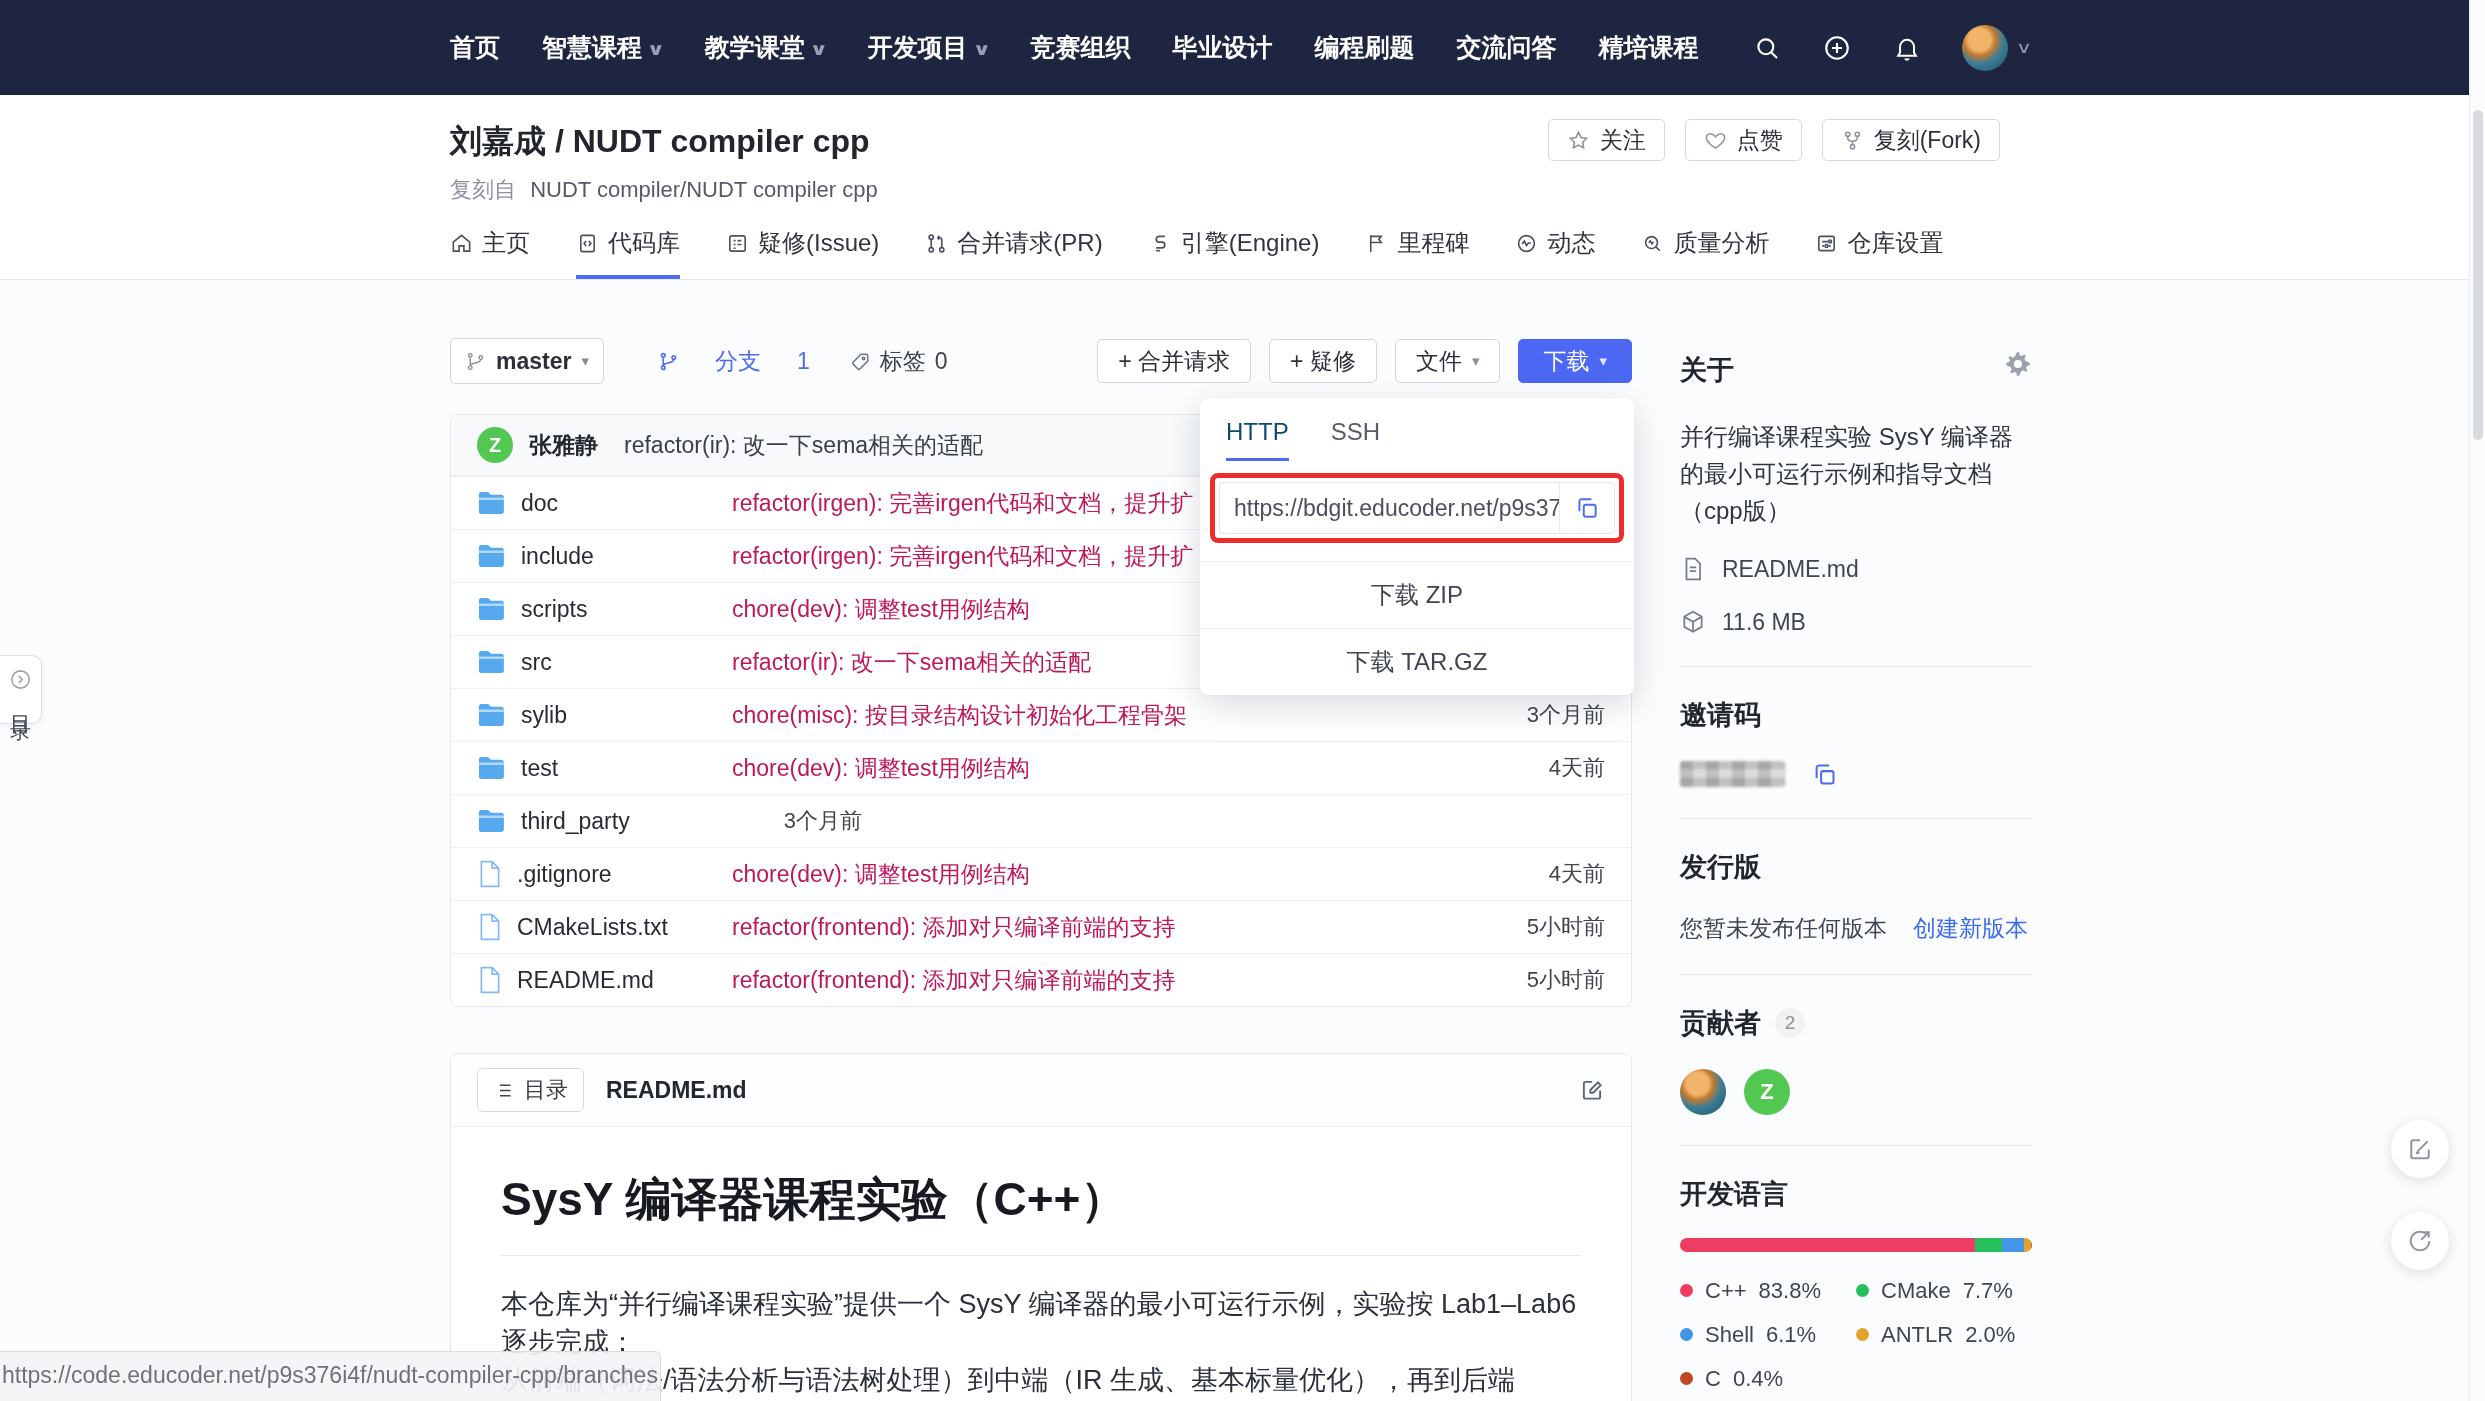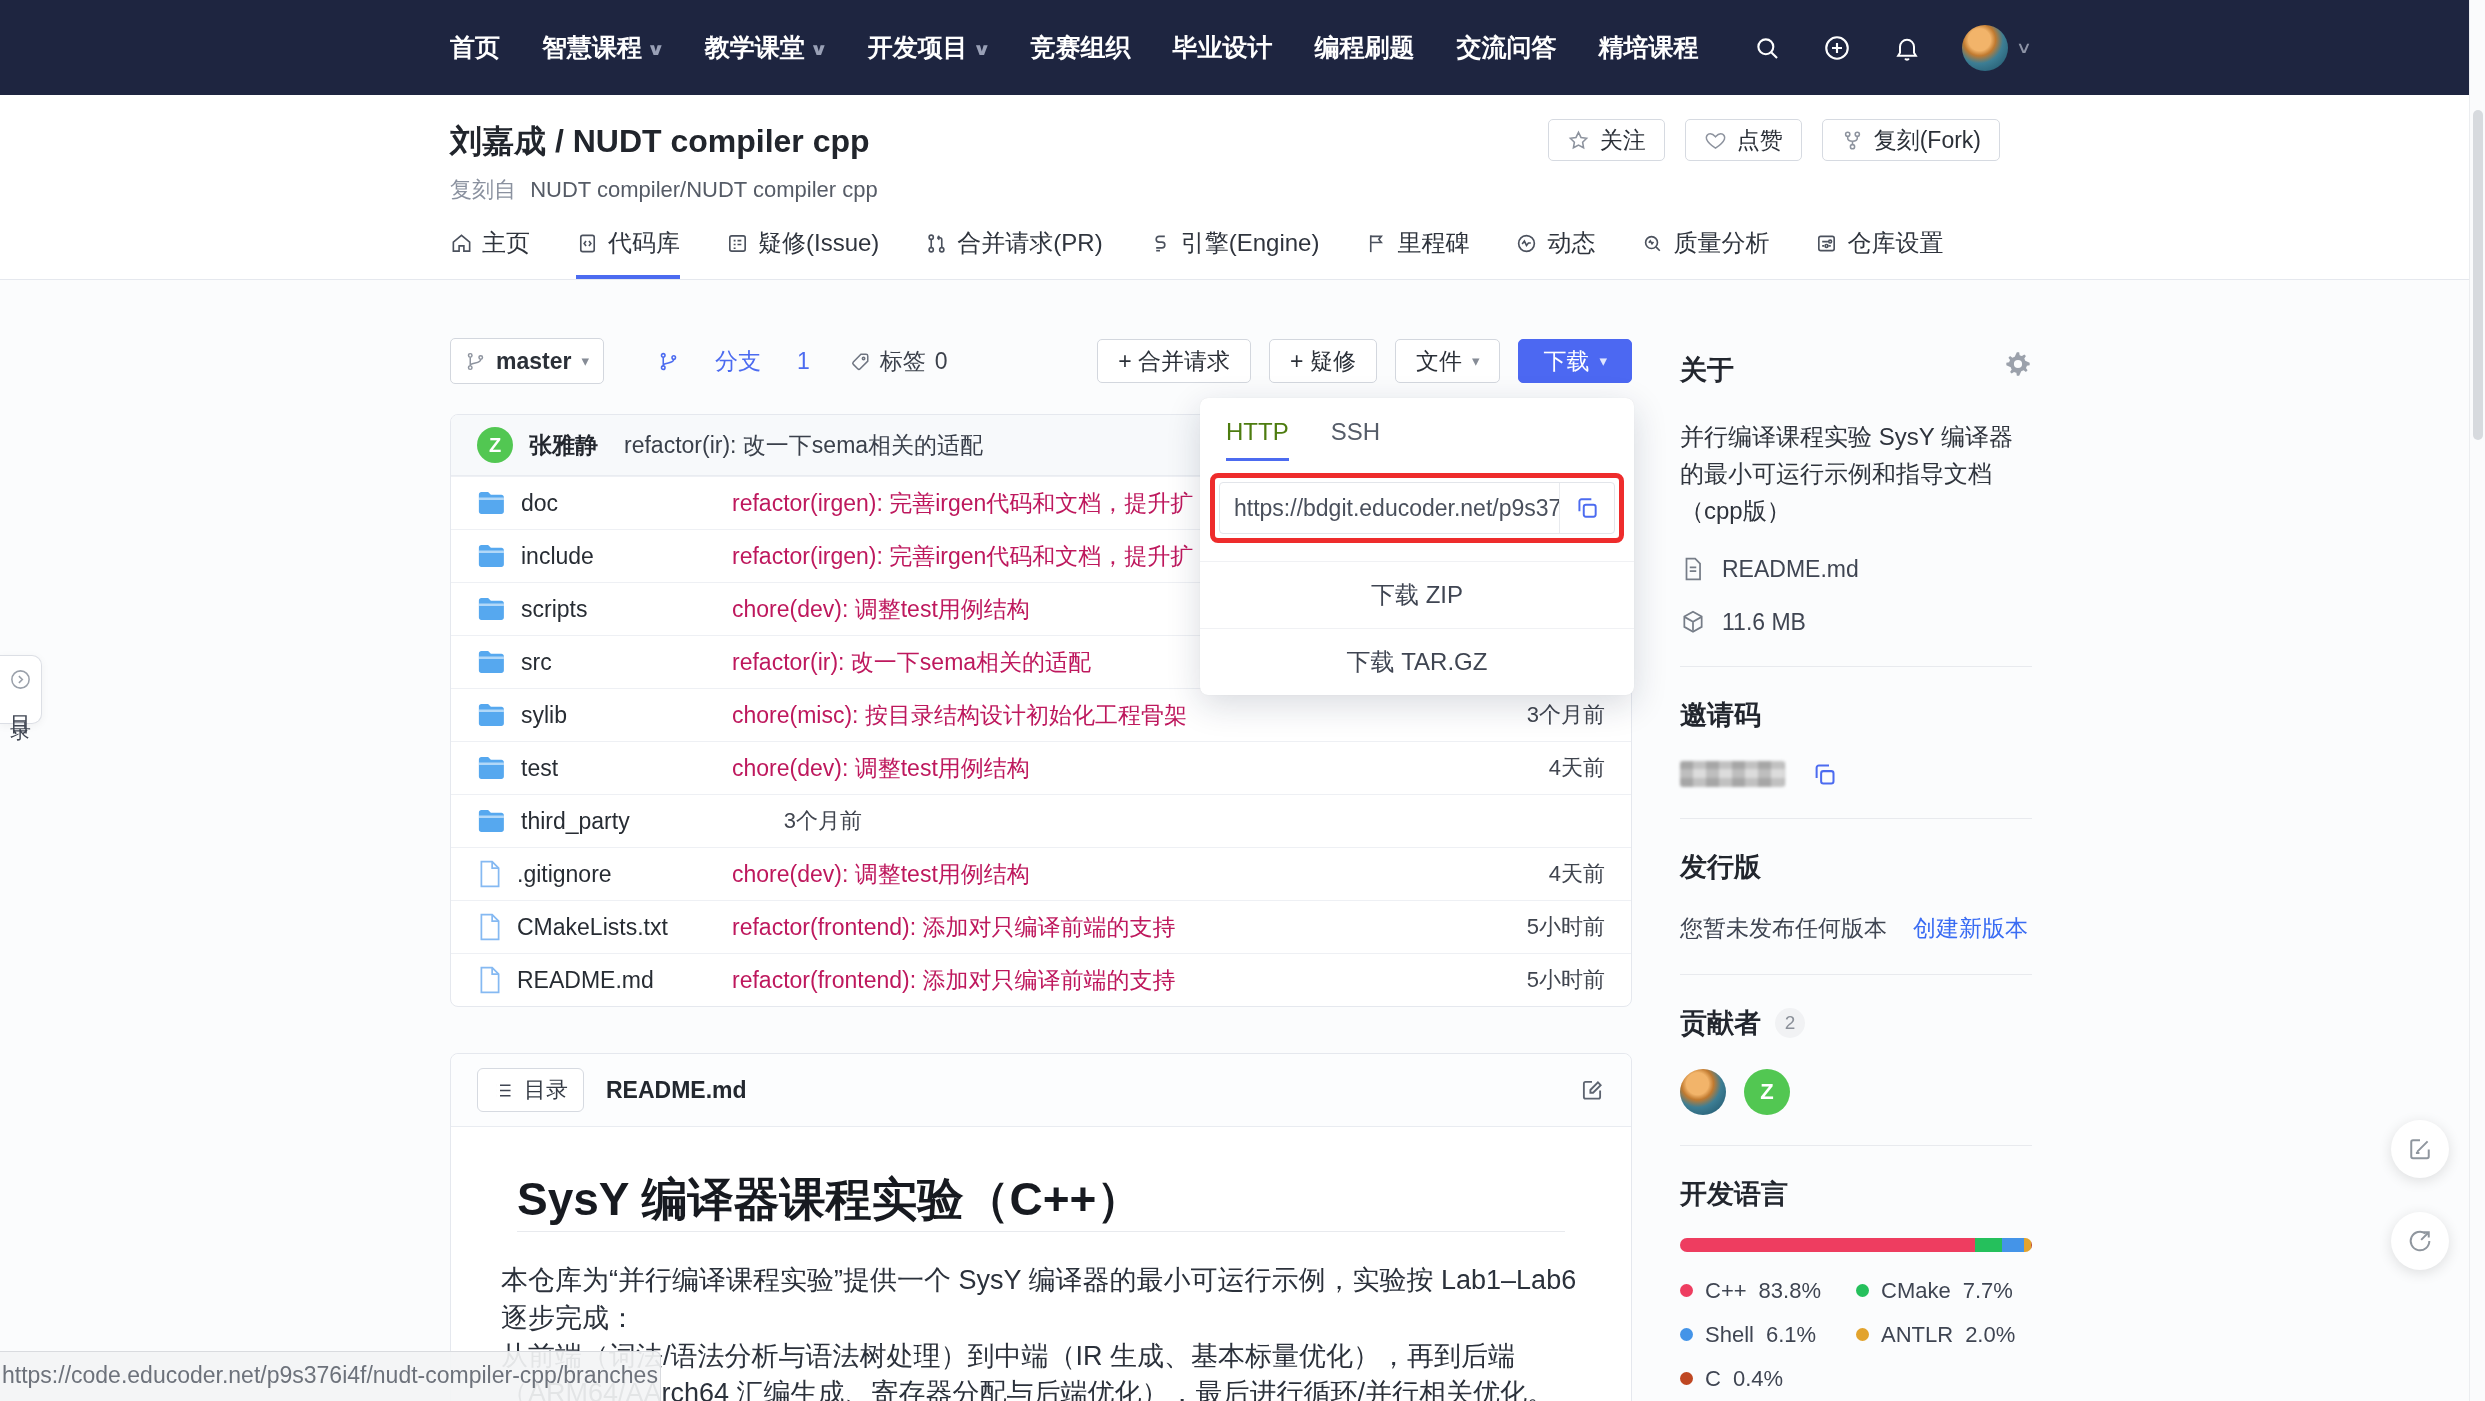--- a/index.html
+++ b/index.html
@@ -73,21 +73,21 @@
   .file-msg{flex:1;font-size:23px;color:#be185d;white-space:nowrap;overflow:hidden;}
   .file-time{width:130px;text-align:right;font-size:22px;color:#40454f;flex:none;}
 
   
   .readme{margin-top:46px;border:1px solid #e5e8ee;border-radius:8px;background:#fff;}
   .readme-head{height:72px;display:flex;align-items:center;padding:0 26px;border-bottom:1px solid #e9ecf1;background:#fcfdfe;border-radius:8px 8px 0 0;}
   .toc-btn{display:flex;align-items:center;gap:10px;border:1px solid #d6dae1;border-radius:6px;height:44px;padding:0 15px;background:#fff;font-size:22px;color:#363c46;cursor:pointer;}
   .readme-file{margin-left:22px;font-size:23px;font-weight:bold;color:#23282f;}
   .readme-edit{margin-left:auto;cursor:pointer;}
   .readme-body{padding:42px 50px 60px;}
-  .readme-body h1{font-size:46px;font-weight:bold;color:#171a20;margin:0 16px 30px;border-bottom:1px solid #e8eaee;}
+  .readme-body h1{font-size:46px;font-weight:bold;color:#171a20;margin:0 0 30px;padding-bottom:24px;border-bottom:1px solid #e8eaee;}
   .readme-body p{margin:0;font-size:27px;color:#2b313b;line-height:1.4;}
   .readme-body p span{display:block;}
 
   
   .sidebar{position:absolute;left:1680px;top:296px;width:352px;}
   .sb-title{font-size:27px;font-weight:bold;color:#22262e;margin:0;}
   .about{margin-top:56px;position:relative;}
   .about-gear{position:absolute;right:0;top:-2px;cursor:pointer;}
   .about-desc{margin-top:30px;font-size:24px;color:#2f343d;line-height:1.55;}
   .meta-item{margin-top:26px;display:flex;align-items:center;gap:16px;font-size:23px;color:#3f4552;cursor:pointer;}
@@ -108,21 +108,21 @@
   .lang-seg{height:100%;}
   .lang-legend{margin-top:26px;display:grid;grid-template-columns:1fr 1fr;row-gap:18px;}
   .lang-item{display:flex;align-items:center;gap:12px;font-size:22px;color:#3f4552;}
   .lang-dot{width:13px;height:13px;border-radius:50%;flex:none;}
 
   
   .dl-menu{position:absolute;left:1200px;top:398px;width:434px;background:#fff;border-radius:8px;z-index:40;
     box-shadow:0 10px 34px rgba(20,30,60,.16),0 0 1px rgba(0,0,0,.1);}
   .dl-tabs{display:flex;gap:42px;padding:20px 26px 0;}
   .dl-tab{font-size:24px;color:#565d69;padding-bottom:12px;border-bottom:3px solid transparent;cursor:pointer;}
-  .dl-tab.active{color:#4d7c0f;border-bottom-color:#4c6bf0;}
+  .dl-tab.active{color:#0c4a6e;border-bottom-color:#4c6bf0;}
   .red-wrap{margin:12px 10px 0;border:5px solid #ee2c2c;border-radius:8px;padding:4px;}
   .url-box{display:flex;border:1px solid #e2e5ea;border-radius:4px;height:50px;overflow:hidden;background:#fff;}
   .url-text{flex:1;padding:0 14px;line-height:50px;font-size:23px;color:#4a505c;white-space:nowrap;overflow:hidden;}
   .copy-cell{width:54px;border-left:1px solid #e8eaee;display:flex;align-items:center;justify-content:center;cursor:pointer;}
   .dl-list{margin-top:18px;}
   .dl-item{height:66px;display:flex;align-items:center;justify-content:center;font-size:24px;color:#3f4552;border-top:1px solid #f0f1f4;cursor:pointer;}
   .dl-item:last-child{border-radius:0 0 8px 8px;}
 
   
   .side-tab{position:absolute;left:0;top:655px;width:42px;box-sizing:border-box;background:#fff;border:1px solid #dcdfe5;border-left:none;

